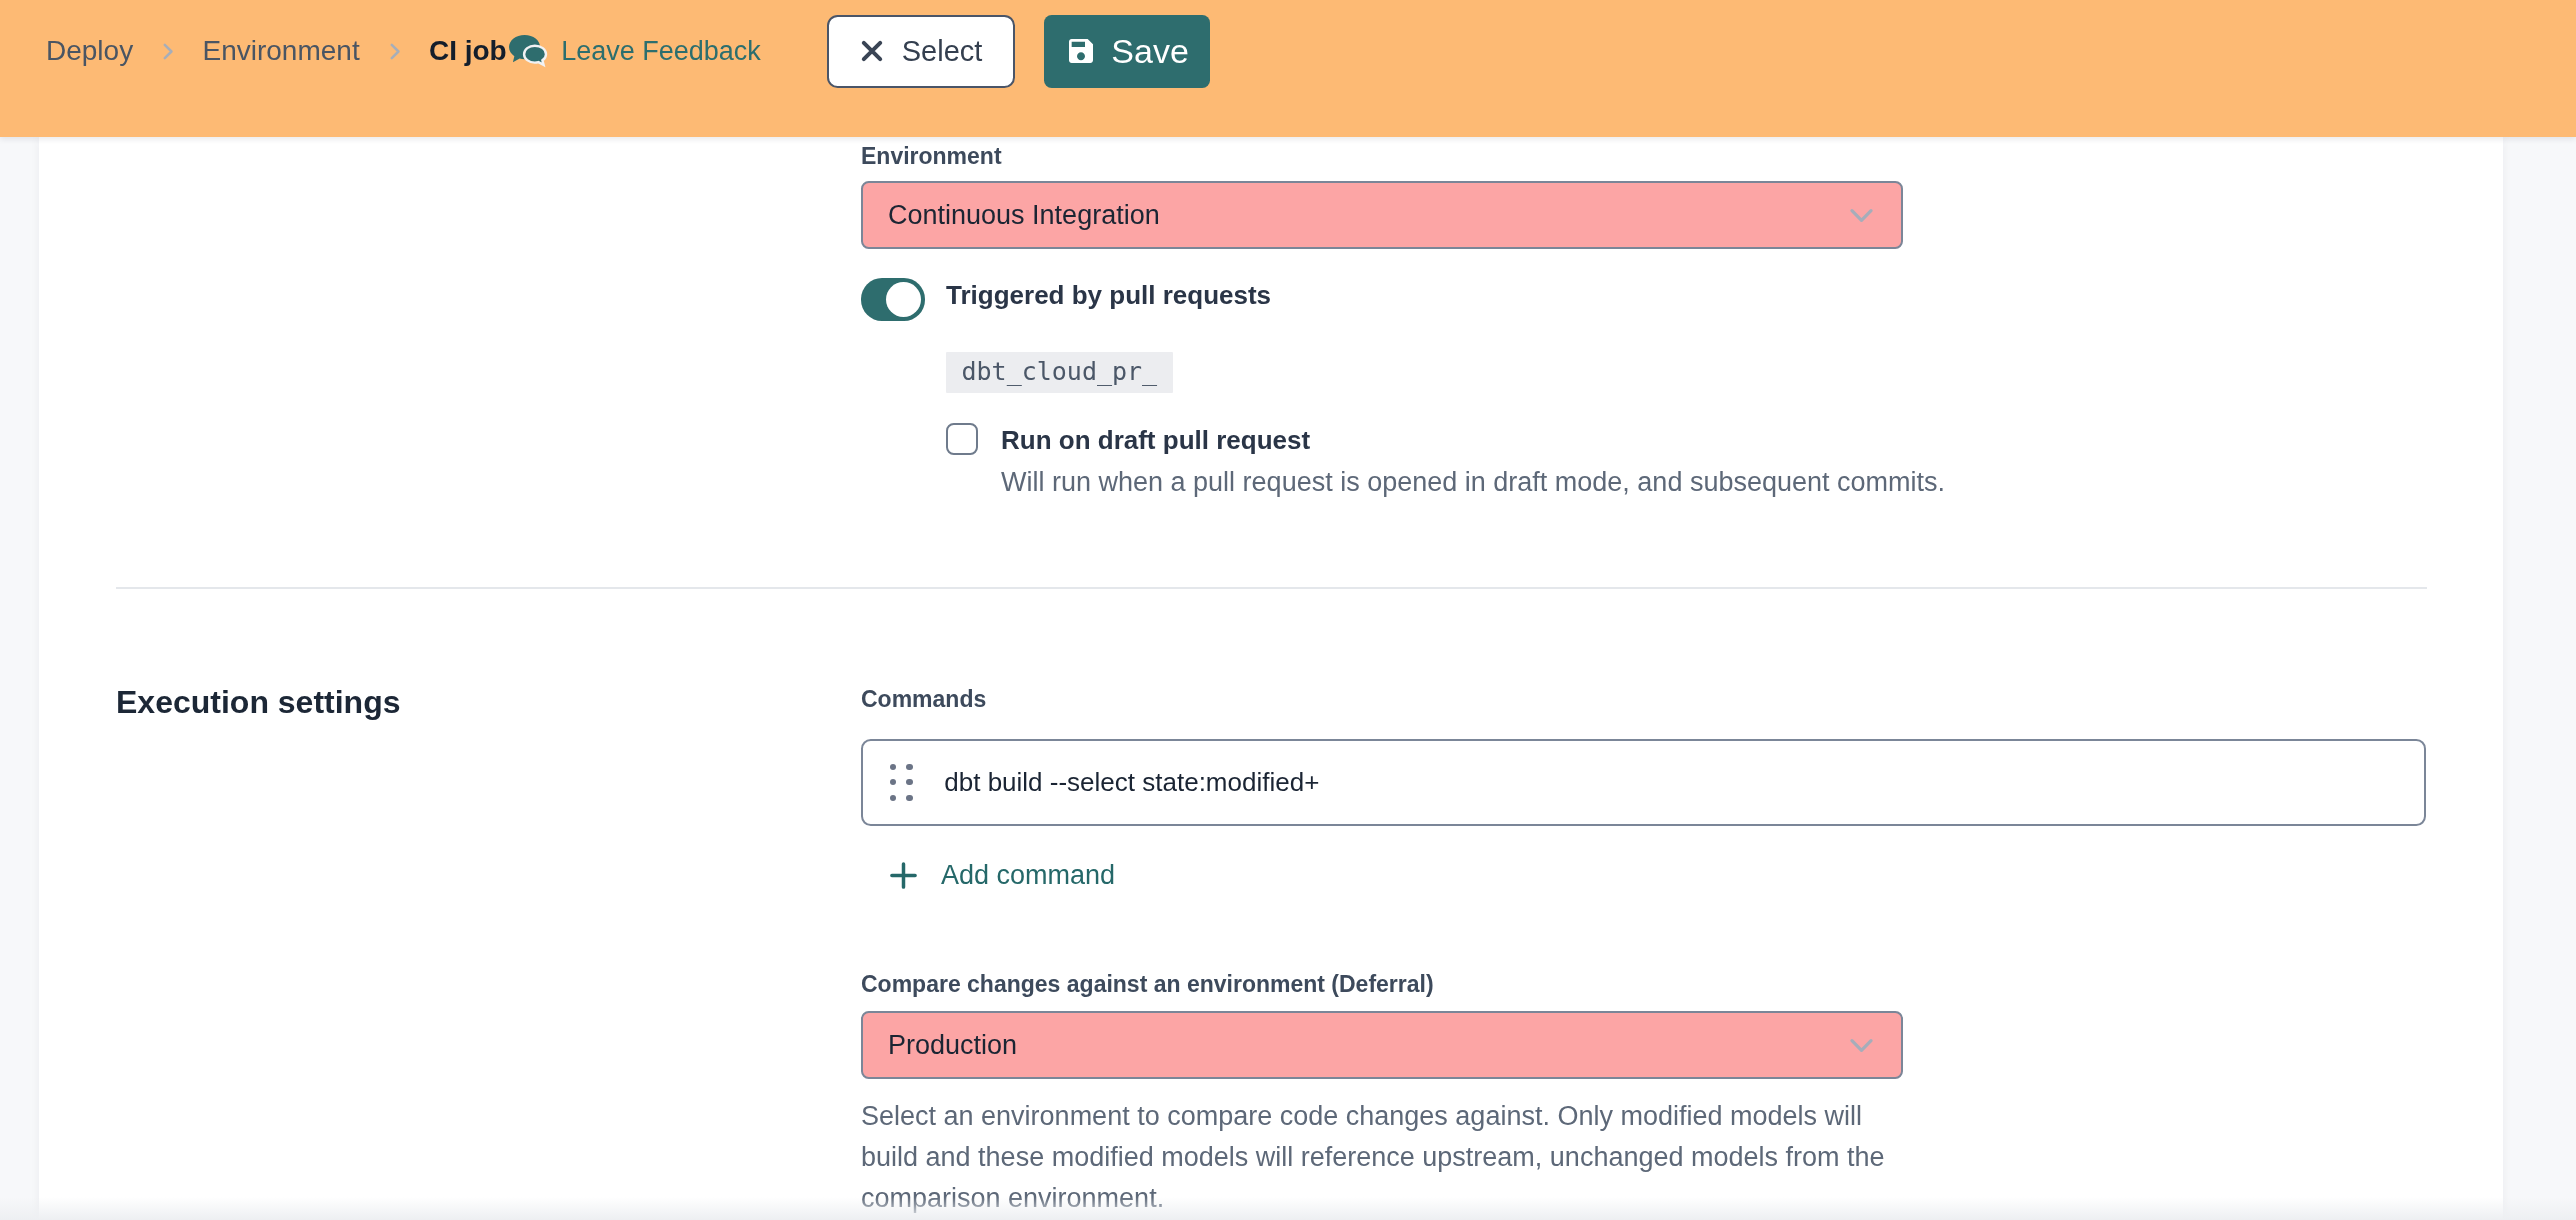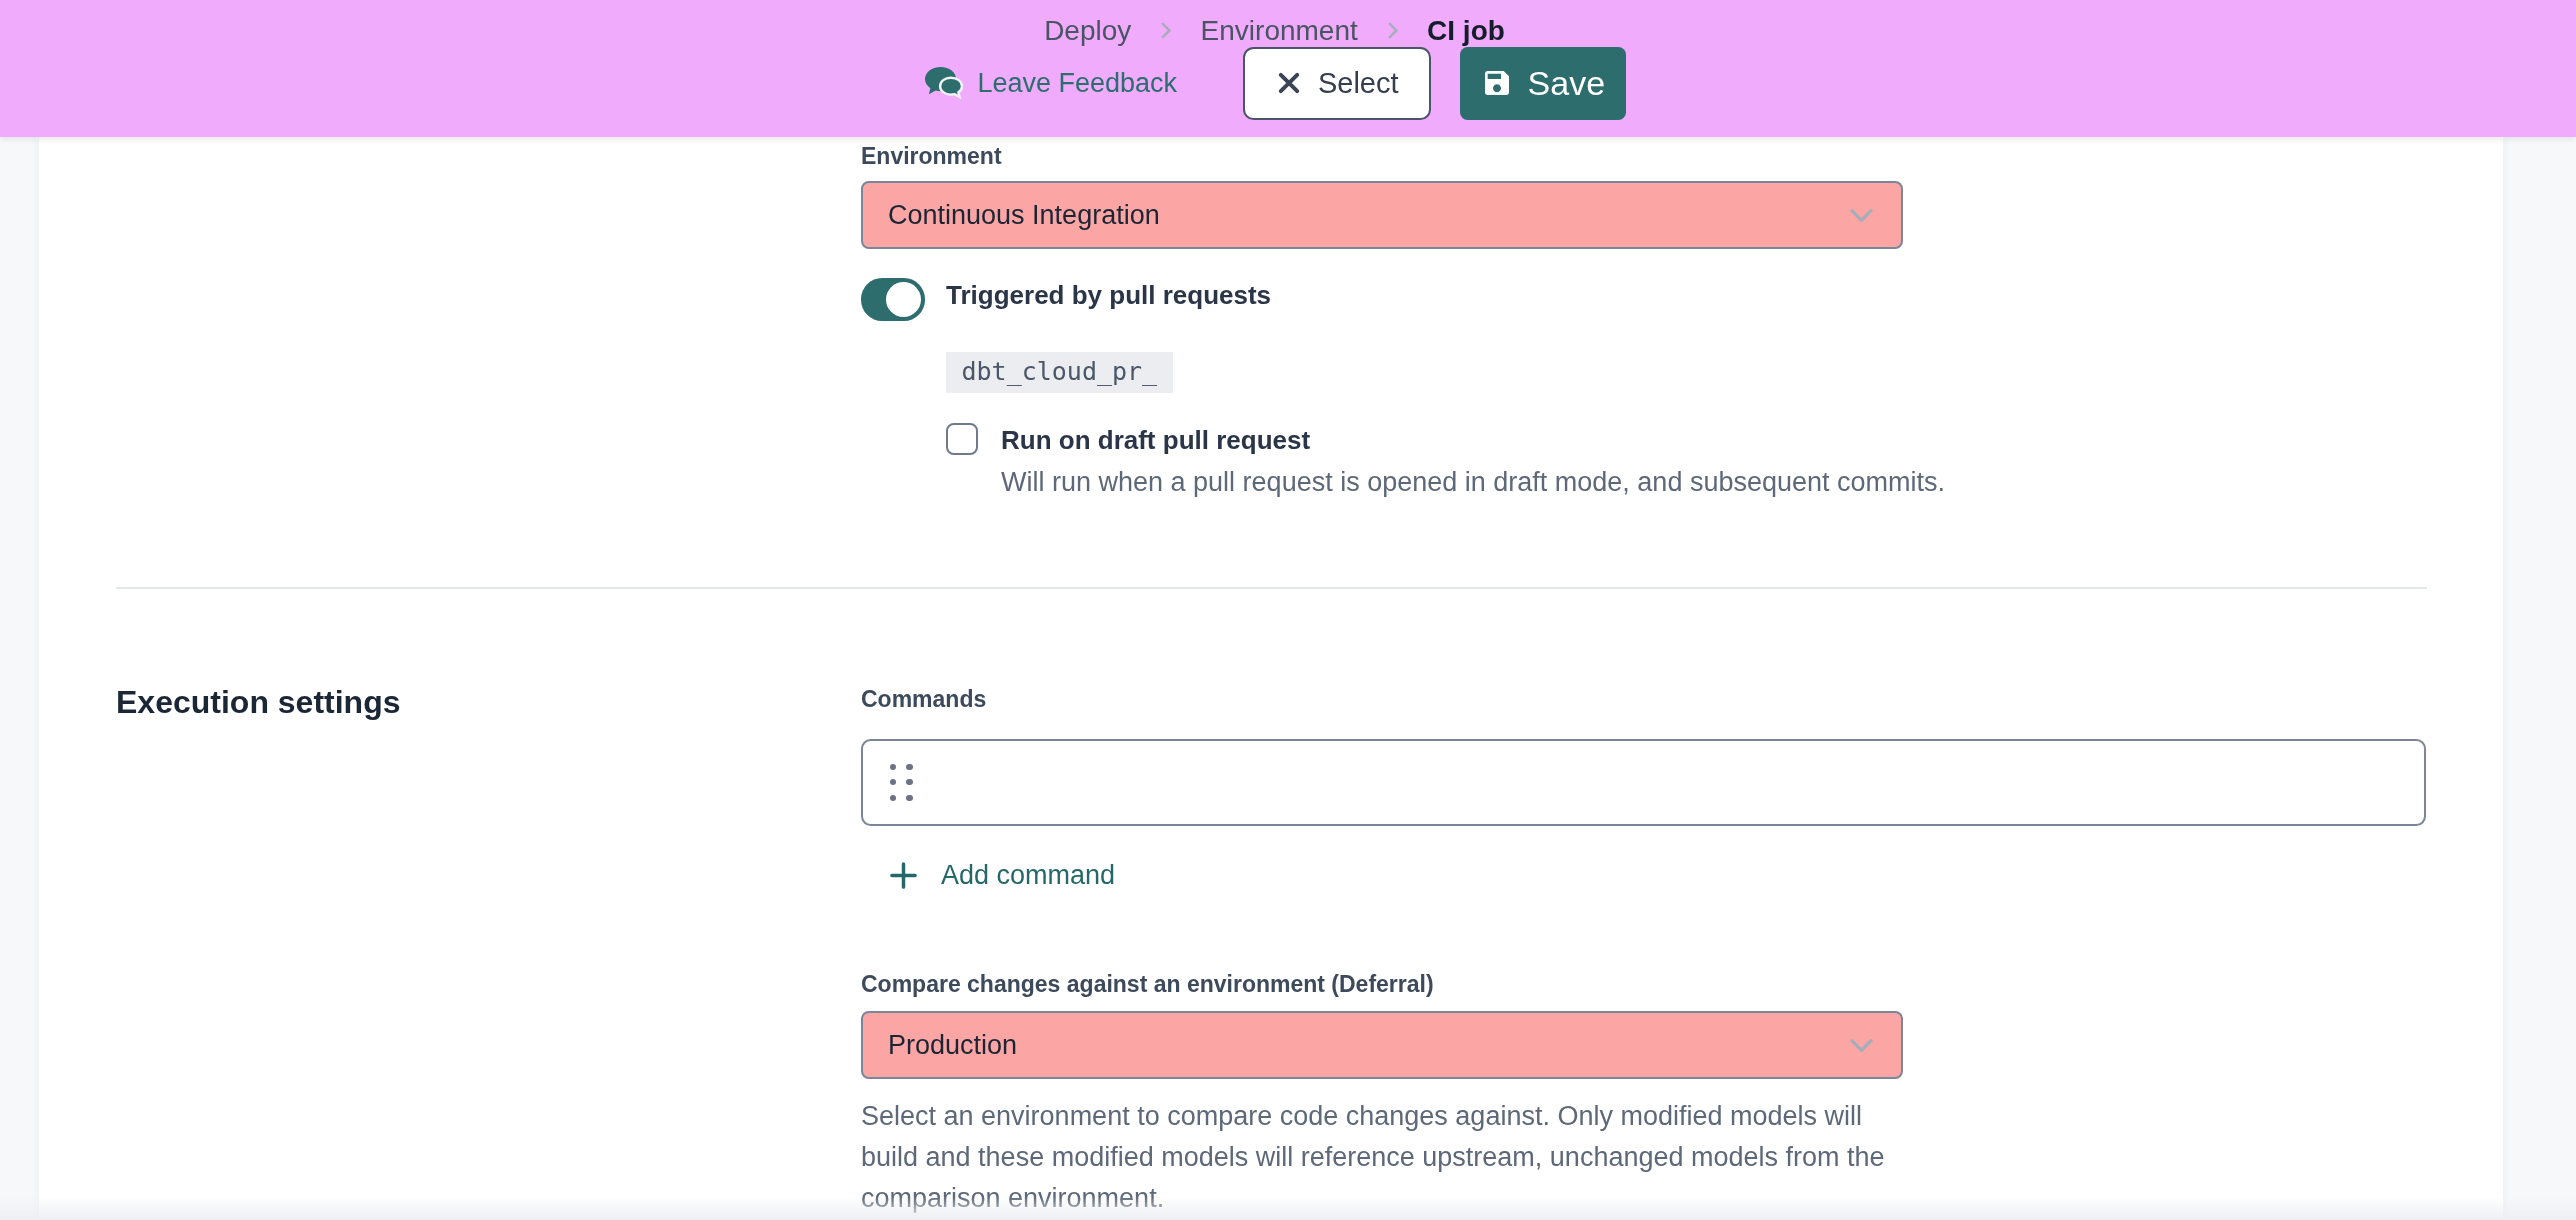--- a/index.html
+++ b/index.html
@@ -7,24 +7,24 @@
   .page {
     position:relative; width:2576px; height:1220px;
     background:#f7f8fa; overflow:hidden;
     font-family:"Liberation Sans", sans-serif;
     -webkit-font-smoothing:antialiased;
   }
 
   
   .topbar {
     position:absolute; top:0; left:0; width:2576px; height:137px;
-    background:#f0abfc;
+    background:#fdba74;
     box-shadow:0 1.9px 5.8px rgba(25,34,48,.10);
     display:flex; align-items:center; justify-content:flex-start;
-    padding:14.5px 73px 49px 46px; z-index:5;flex-direction:column;
+    padding:14.5px 73px 49px 46px; z-index:5;
   }
   .breadcrumb { display:flex; align-items:center; font-size:28px; color:#4a5563; }
   .crumb { cursor:pointer; }
   .crumb.current { font-weight:700; color:#141e2b; }
   .crumb-sep { margin:0 25px; display:flex; align-items:center; }
   .actions { display:flex; align-items:center; }
   .feedback { display:flex; align-items:center; gap:13.5px; font-size:27px; color:#2c6e6e; cursor:pointer; margin-right:66px; }
   .btn-cancel {
     width:188px; height:73px; background:#ffffff;
     border:2.4px solid #4a5568; border-radius:10.6px;
@@ -190,20 +190,21 @@
     <div class="field-label" style="top:549px;">Commands</div>
     <div class="command-box">
       <span class="drag-handle">
         <i></i>
           <i></i>
           <i></i>
           <i></i>
           <i></i>
           <i></i>
       </span>
+      <input class="command-input" type="text" value="dbt build --select state:modified+" style="">
     </div>
 
     <button class="add-command">
       <span style="display:flex">
         <svg width="31" height="31" viewBox="0 0 32 32">
             <path d="M16 4 V28 M4 16 H28" stroke="#256869" stroke-width="3.6" stroke-linecap="round"></path>
           </svg>
       </span>
       <span>Add command</span>
     </button>

